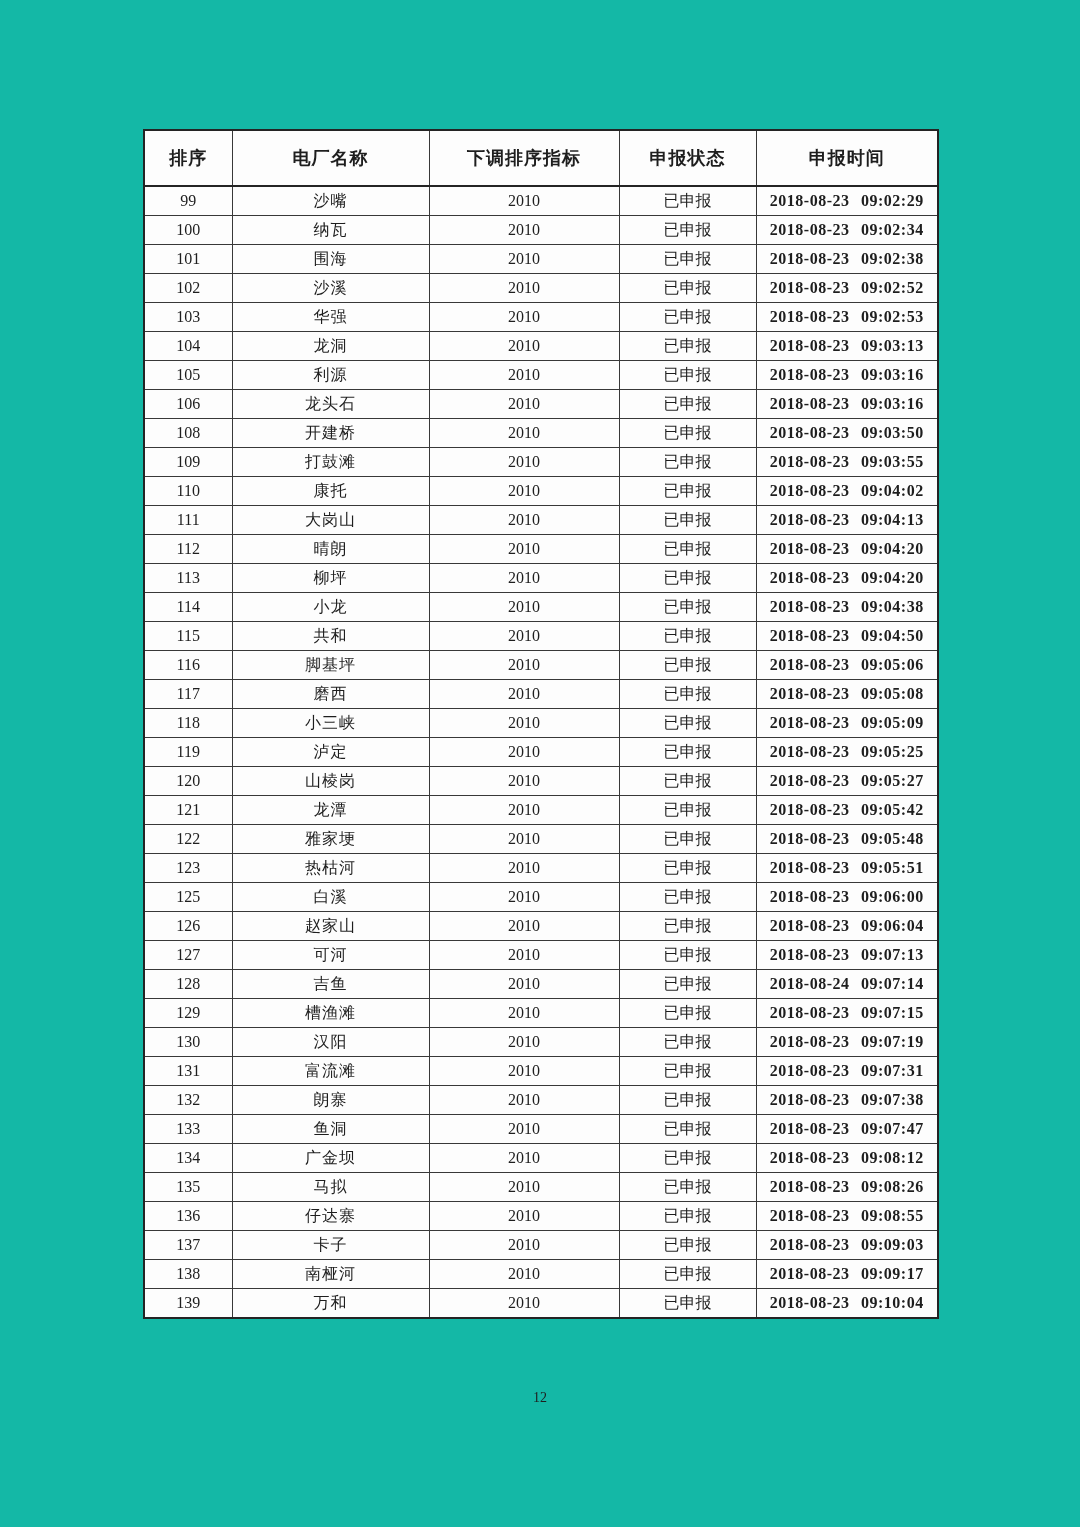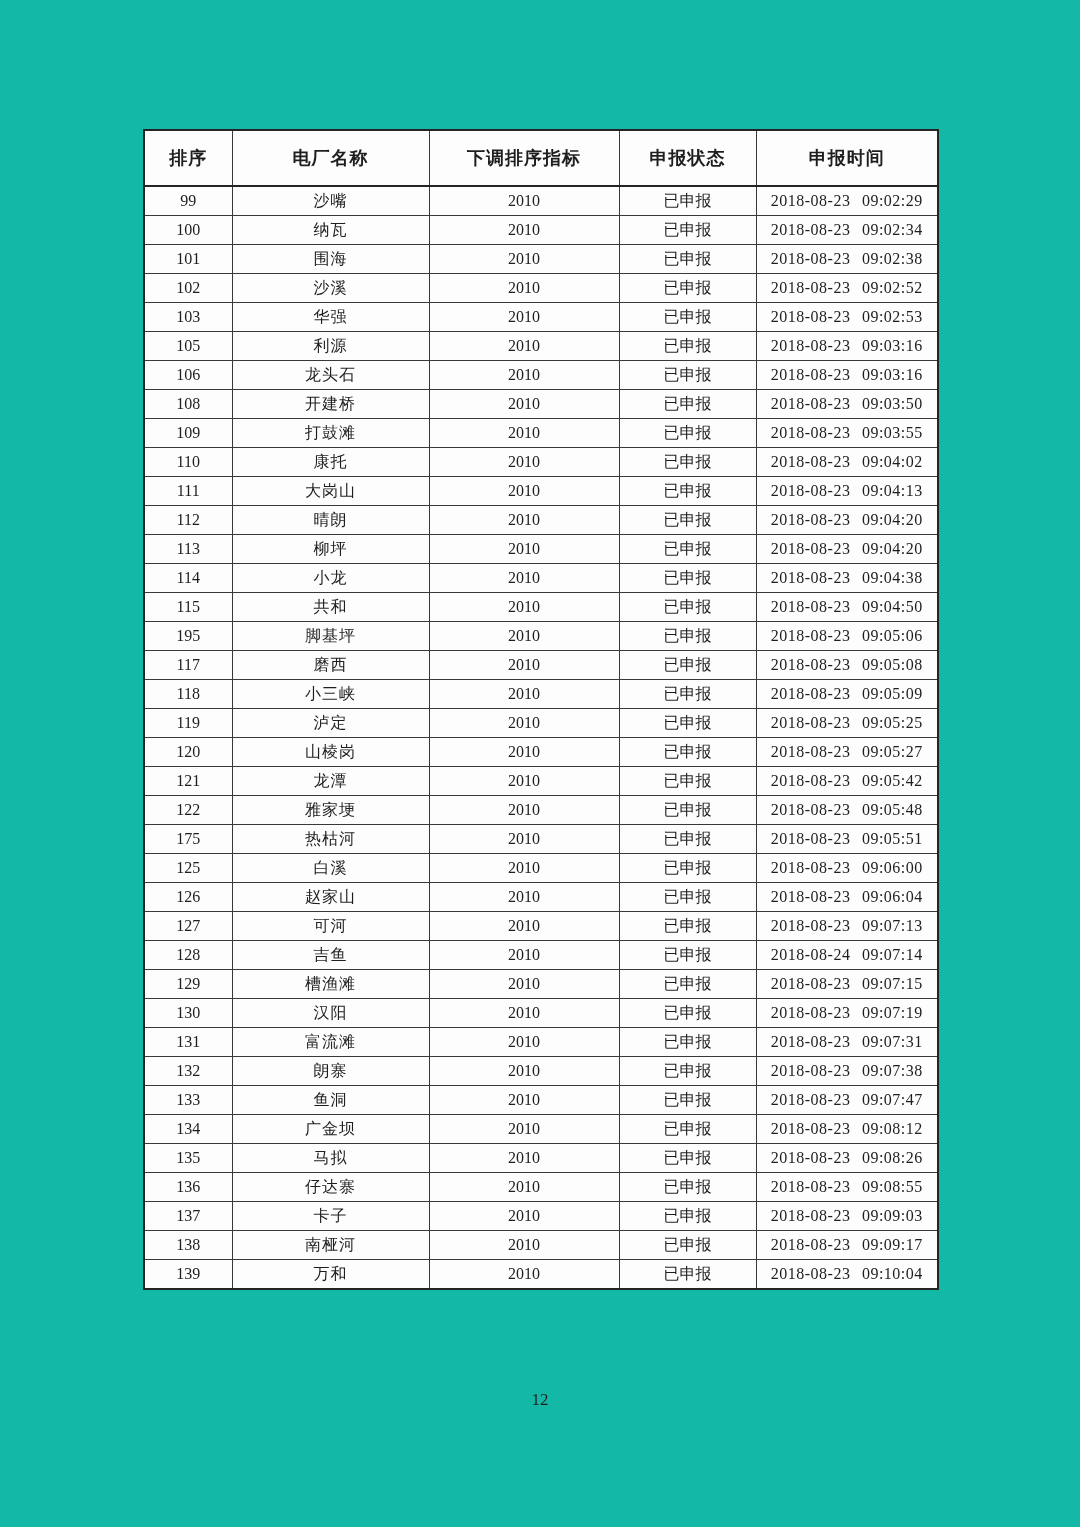--- a/index.html
+++ b/index.html
@@ -45,31 +45,32 @@
     border-bottom: 2px solid #242424;
     letter-spacing: 1px;
   }
   table.report tbody td {
     height: 28px;
     font-size: 16px;
   }
   td.c-time {
     word-spacing: 7px;
     letter-spacing: 0.5px;
+    font-weight: bold;
   }
   td.c-name {
     letter-spacing: 1px;
   }
   .page-number {
     position: absolute;
     top: 1390px;
     left: 0;
     width: 100%;
     text-align: center;
-    font-size: 17px;
+    font-size: 14px;
   }
 </style>
 </head>
 <body>
 
 <div class="page">
 
   <table class="report">
     <colgroup>
       <col style="width:88px">
@@ -121,20 +122,27 @@
   </tr>
 
   <tr>
     <td class="c-rank">103</td>
     <td class="c-name">华强</td>
     <td class="c-ind">2010</td>
     <td class="c-status">已申报</td>
     <td class="c-time">2018-08-23 09:02:53</td>
   </tr>
 
+  <tr>
+    <td class="c-rank">104</td>
+    <td class="c-name">龙洞</td>
+    <td class="c-ind">2010</td>
+    <td class="c-status">已申报</td>
+    <td class="c-time">2018-08-23 09:03:13</td>
+  </tr>
 
   <tr>
     <td class="c-rank">105</td>
     <td class="c-name">利源</td>
     <td class="c-ind">2010</td>
     <td class="c-status">已申报</td>
     <td class="c-time">2018-08-23 09:03:16</td>
   </tr>
 
   <tr>
@@ -204,21 +212,21 @@
 
   <tr>
     <td class="c-rank">115</td>
     <td class="c-name">共和</td>
     <td class="c-ind">2010</td>
     <td class="c-status">已申报</td>
     <td class="c-time">2018-08-23 09:04:50</td>
   </tr>
 
   <tr>
-    <td class="c-rank">195</td>
+    <td class="c-rank">116</td>
     <td class="c-name">脚基坪</td>
     <td class="c-ind">2010</td>
     <td class="c-status">已申报</td>
     <td class="c-time">2018-08-23 09:05:06</td>
   </tr>
 
   <tr>
     <td class="c-rank">117</td>
     <td class="c-name">磨西</td>
     <td class="c-ind">2010</td>
@@ -260,21 +268,21 @@
 
   <tr>
     <td class="c-rank">122</td>
     <td class="c-name">雅家埂</td>
     <td class="c-ind">2010</td>
     <td class="c-status">已申报</td>
     <td class="c-time">2018-08-23 09:05:48</td>
   </tr>
 
   <tr>
-    <td class="c-rank">175</td>
+    <td class="c-rank">123</td>
     <td class="c-name">热枯河</td>
     <td class="c-ind">2010</td>
     <td class="c-status">已申报</td>
     <td class="c-time">2018-08-23 09:05:51</td>
   </tr>
 
 
   <tr>
     <td class="c-rank">125</td>
     <td class="c-name">白溪</td>

